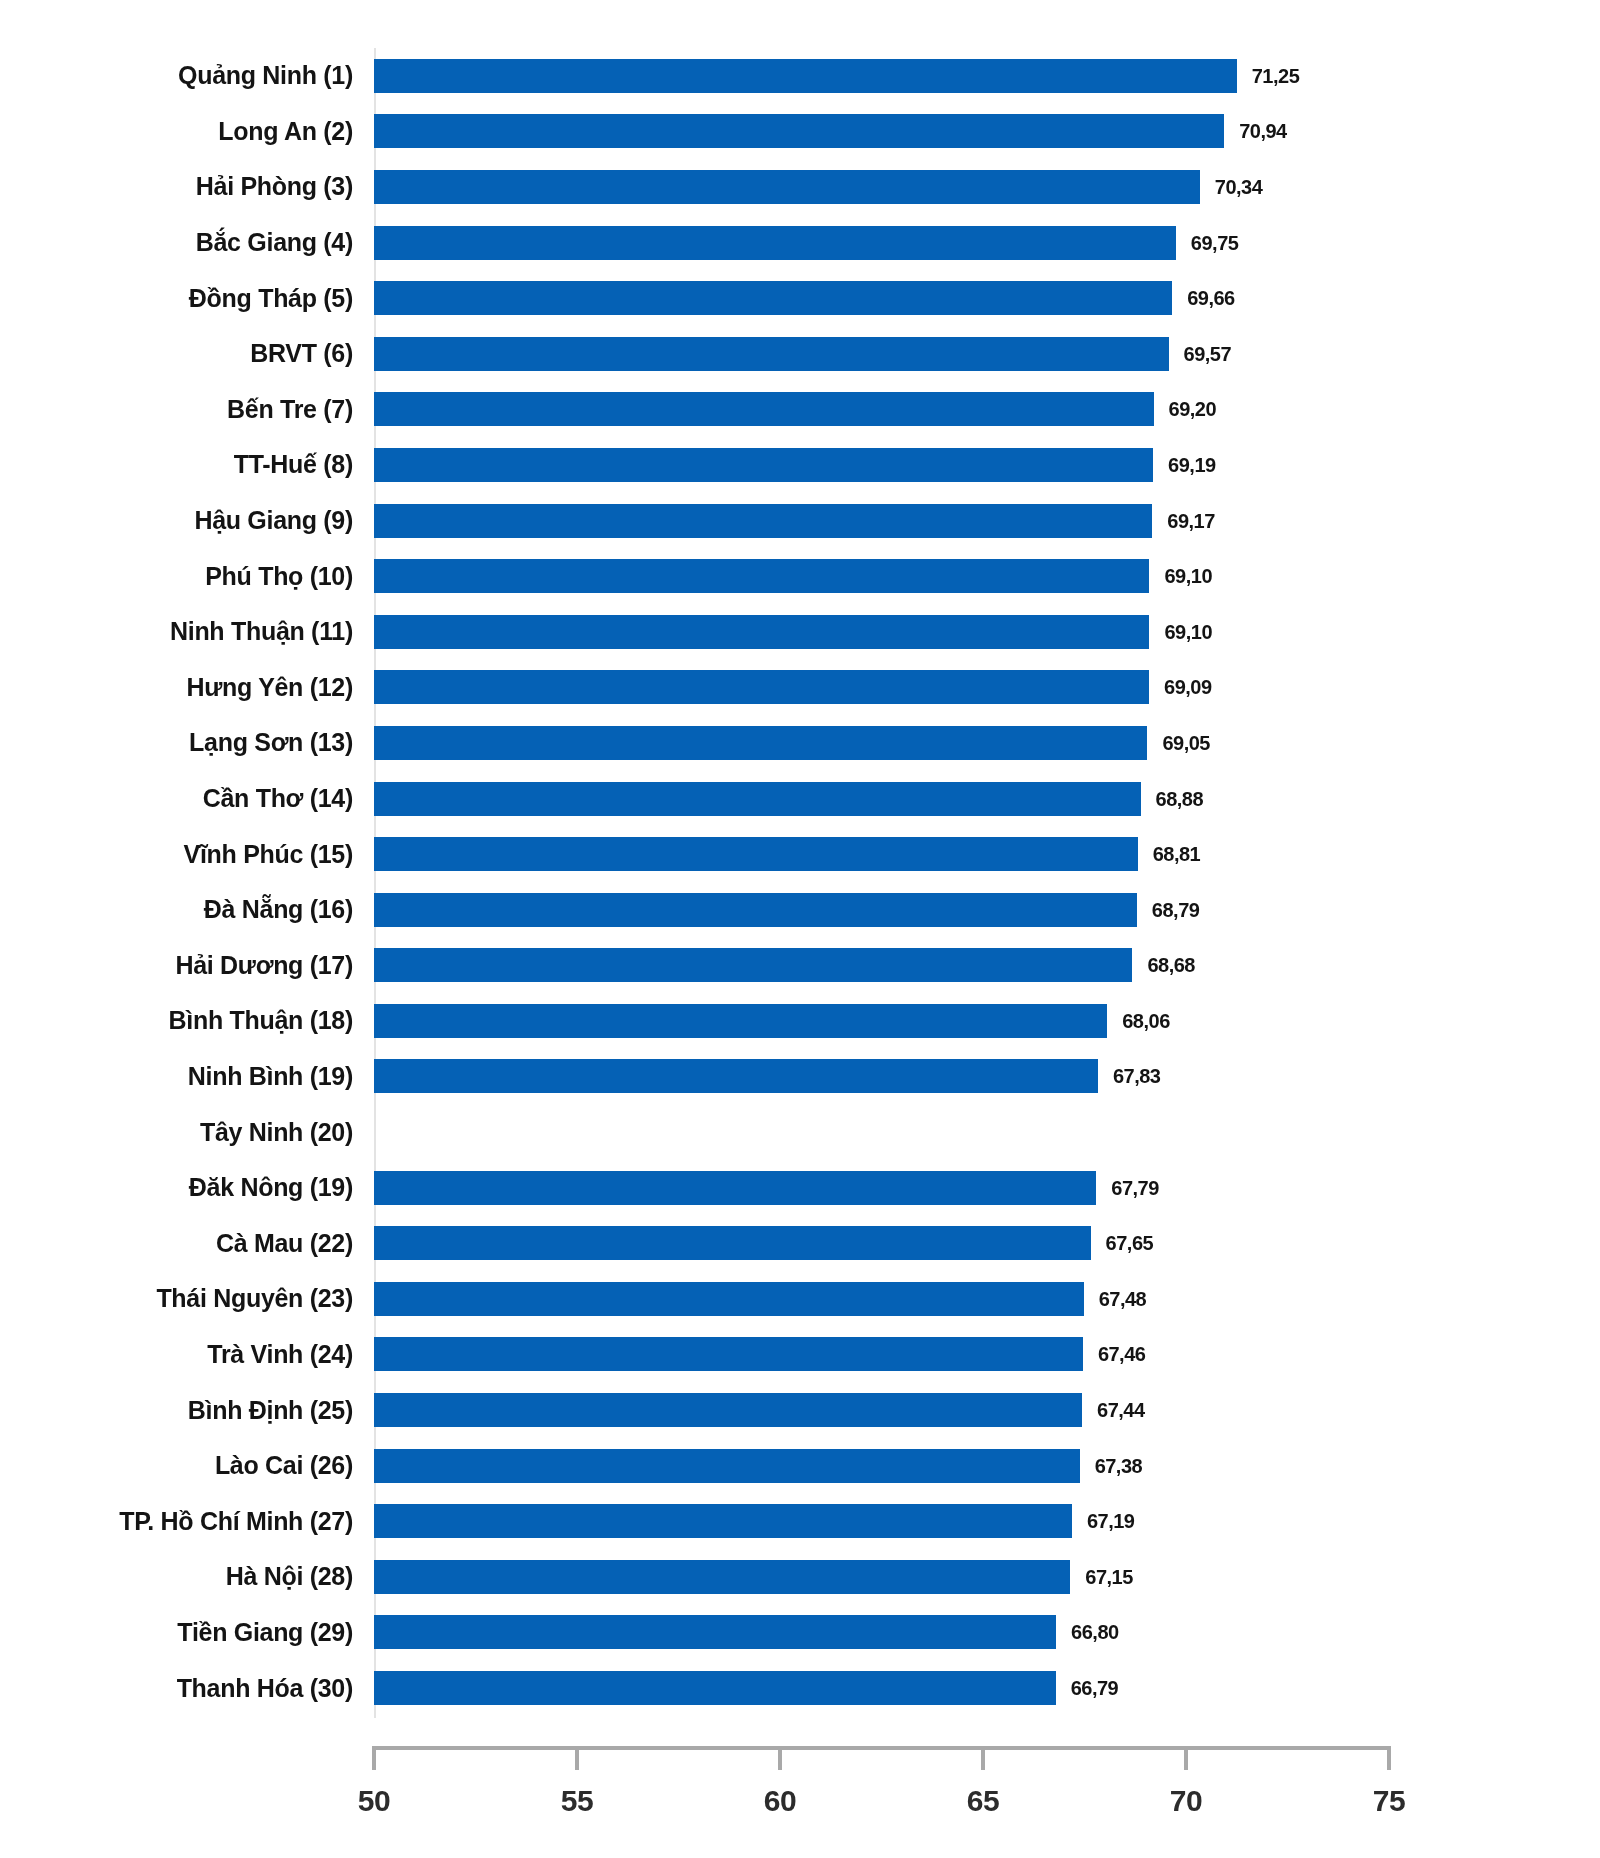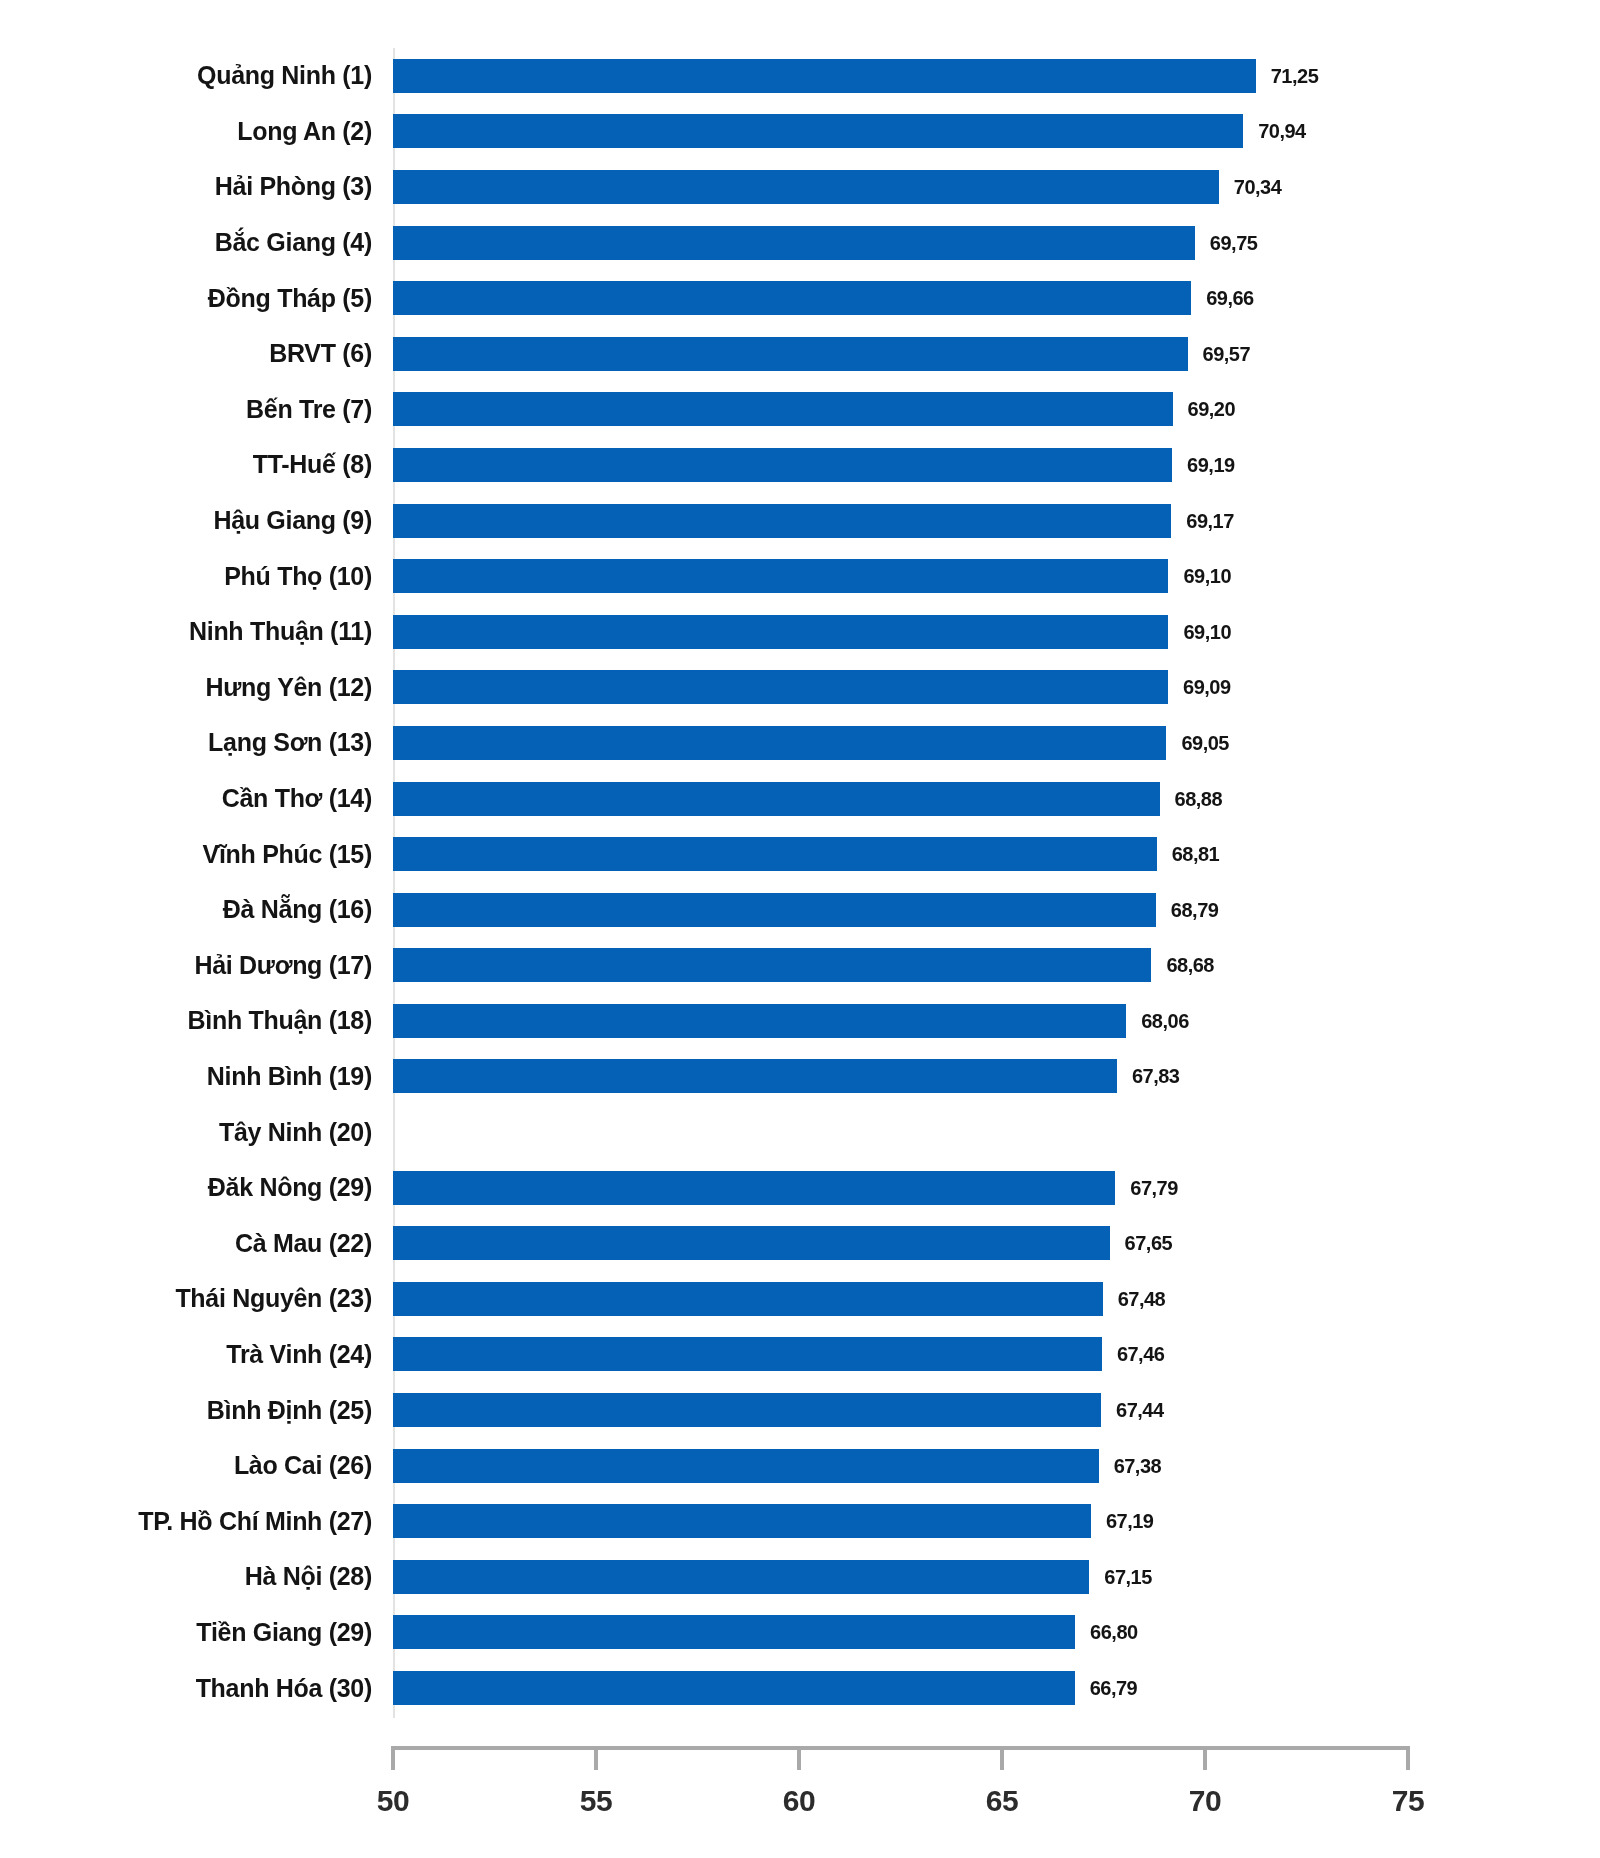--- a/index.html
+++ b/index.html
@@ -10,21 +10,20 @@
   body {
     width: 1600px;
     height: 1858px;
     position: relative;
     font-family: "Liberation Sans", sans-serif;
     overflow: hidden;
   }
   .chart {
     position: absolute;
     inset: 0;
-    margin-left: 19px;
   }
   .rows {
     position: absolute;
     top: 48px;
     left: 0;
     width: 1600px;
   }
   .row {
     display: flex;
     align-items: center;
@@ -239,21 +238,21 @@
         <div class="cat">Ninh Bình (19)</div>
         <div class="track">
           <div class="bar" style="width: 71.32%; background: rgb(5, 97, 181);"></div>
           <div class="val" style="left: calc(71.32% + 15px);">67,83</div>
         </div>
       </div>
       <div class="row">
         <div class="cat">Tây Ninh (20)</div>
       </div>
       <div class="row">
-        <div class="cat">Đăk Nông (29)</div>
+        <div class="cat">Đăk Nông (19)</div>
         <div class="track">
           <div class="bar" style="width: 71.16%; background: rgb(5, 97, 181);"></div>
           <div class="val" style="left: calc(71.16% + 15px);">67,79</div>
         </div>
       </div>
       <div class="row">
         <div class="cat">Cà Mau (22)</div>
         <div class="track">
           <div class="bar" style="width: 70.6%; background: rgb(5, 97, 181);"></div>
           <div class="val" style="left: calc(70.6% + 15px);">67,65</div>

